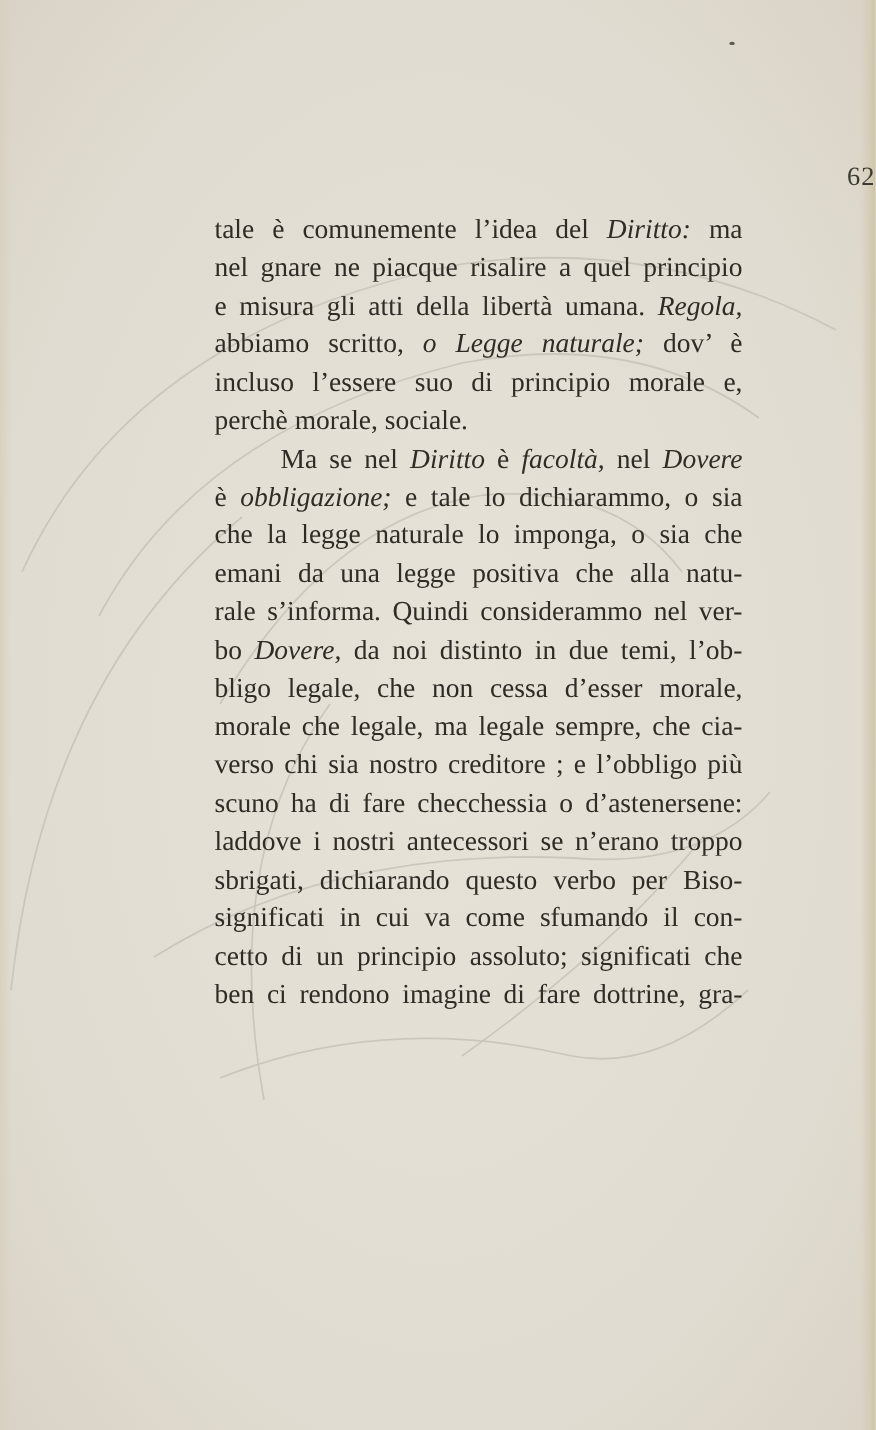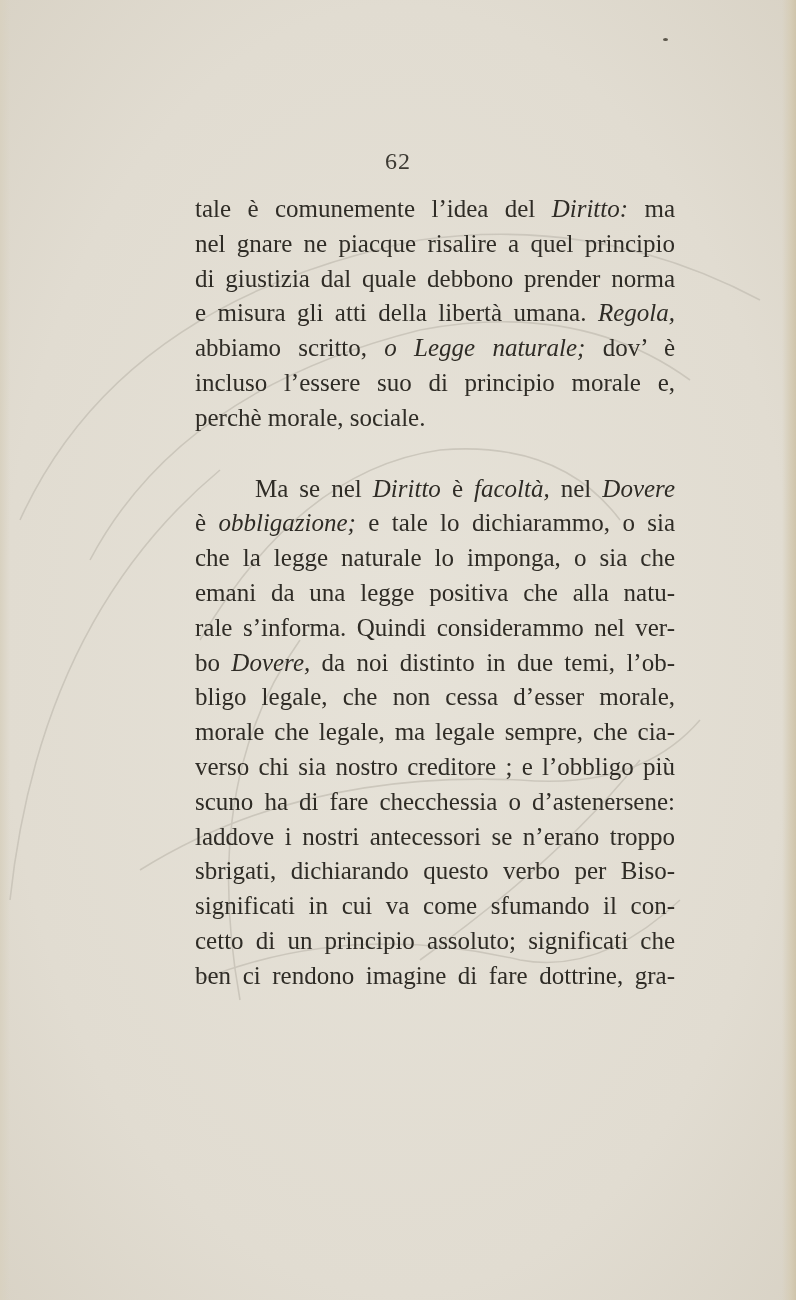--- a/index.html
+++ b/index.html
@@ -25,36 +25,36 @@
   .speck {
     position: absolute; left: 663px; top: 38px; width: 5px; height: 3px;
     border-radius: 50%; background: #5c574c;
   }
   .watermark {
     position: absolute; left: 0; top: 0; width: 796px; height: 1300px;
     pointer-events: none;
   }
   .page-number {
     position: absolute; left: 0; width: 796px; top: 148px;
-    text-align: center; font-size: 24px; color: #3d3a33;
+    text-align: right; font-size: 24px; color: #3d3a33;
     letter-spacing: 1px;
   }
   .text-block {
     position: absolute; left: 195px; top: 192px; width: 480px;
     color: #2f2c26;
     font-size: 25px;
     line-height: 34.8px;
   }
   .line {
     display: block; white-space: nowrap;
     text-align: justify; text-align-last: justify;
     height: 34.8px;
   }
   .line.last { text-align-last: left; }
-  .line.indent { padding-left: 60px; margin-top: 36px; }
+  .line.indent { padding-left: 60px; }
   .it { font-style: italic; }
 </style>
 </head>
 <body>
 
 <div class="page">
   <div class="edge-left"></div>
   <div class="edge-right"></div>
   <div class="speck"></div>
 
@@ -69,21 +69,20 @@
       <path d="M 200 980 Q 350 920 520 960 Q 600 975 680 900"></path>
       <path d="M 420 960 Q 560 860 640 760"></path>
     </g>
   </svg>
 
   <div class="page-number">62</div>
 
   <div class="text-block" id="text-block">
       <span class="line"><span>tale è comunemente l’idea del </span><span class="it">Diritto:</span><span> ma</span></span>
       <span class="line"><span>nel gnare ne piacque risalire a quel principio</span></span>
-      <span class="line"><span>di giustizia dal quale debbono prender norma</span></span>
       <span class="line"><span>e misura gli atti della libertà umana. </span><span class="it">Regola,</span></span>
       <span class="line"><span>abbiamo scritto, </span><span class="it">o Legge naturale;</span><span> dov’ è</span></span>
       <span class="line"><span>incluso l’essere suo di principio morale e,</span></span>
       <span class="line last"><span>perchè morale, sociale.</span></span>
       <span class="line indent"><span>Ma se nel </span><span class="it">Diritto</span><span> è </span><span class="it">facoltà,</span><span> nel </span><span class="it">Dovere</span></span>
       <span class="line"><span>è </span><span class="it">obbligazione;</span><span> e tale lo dichiarammo, o sia</span></span>
       <span class="line"><span>che la legge naturale lo imponga, o sia che</span></span>
       <span class="line"><span>emani da una legge positiva che alla natu-</span></span>
       <span class="line"><span>rale s’informa. Quindi considerammo nel ver-</span></span>
       <span class="line"><span>bo </span><span class="it">Dovere,</span><span> da noi distinto in due temi, l’ob-</span></span>

